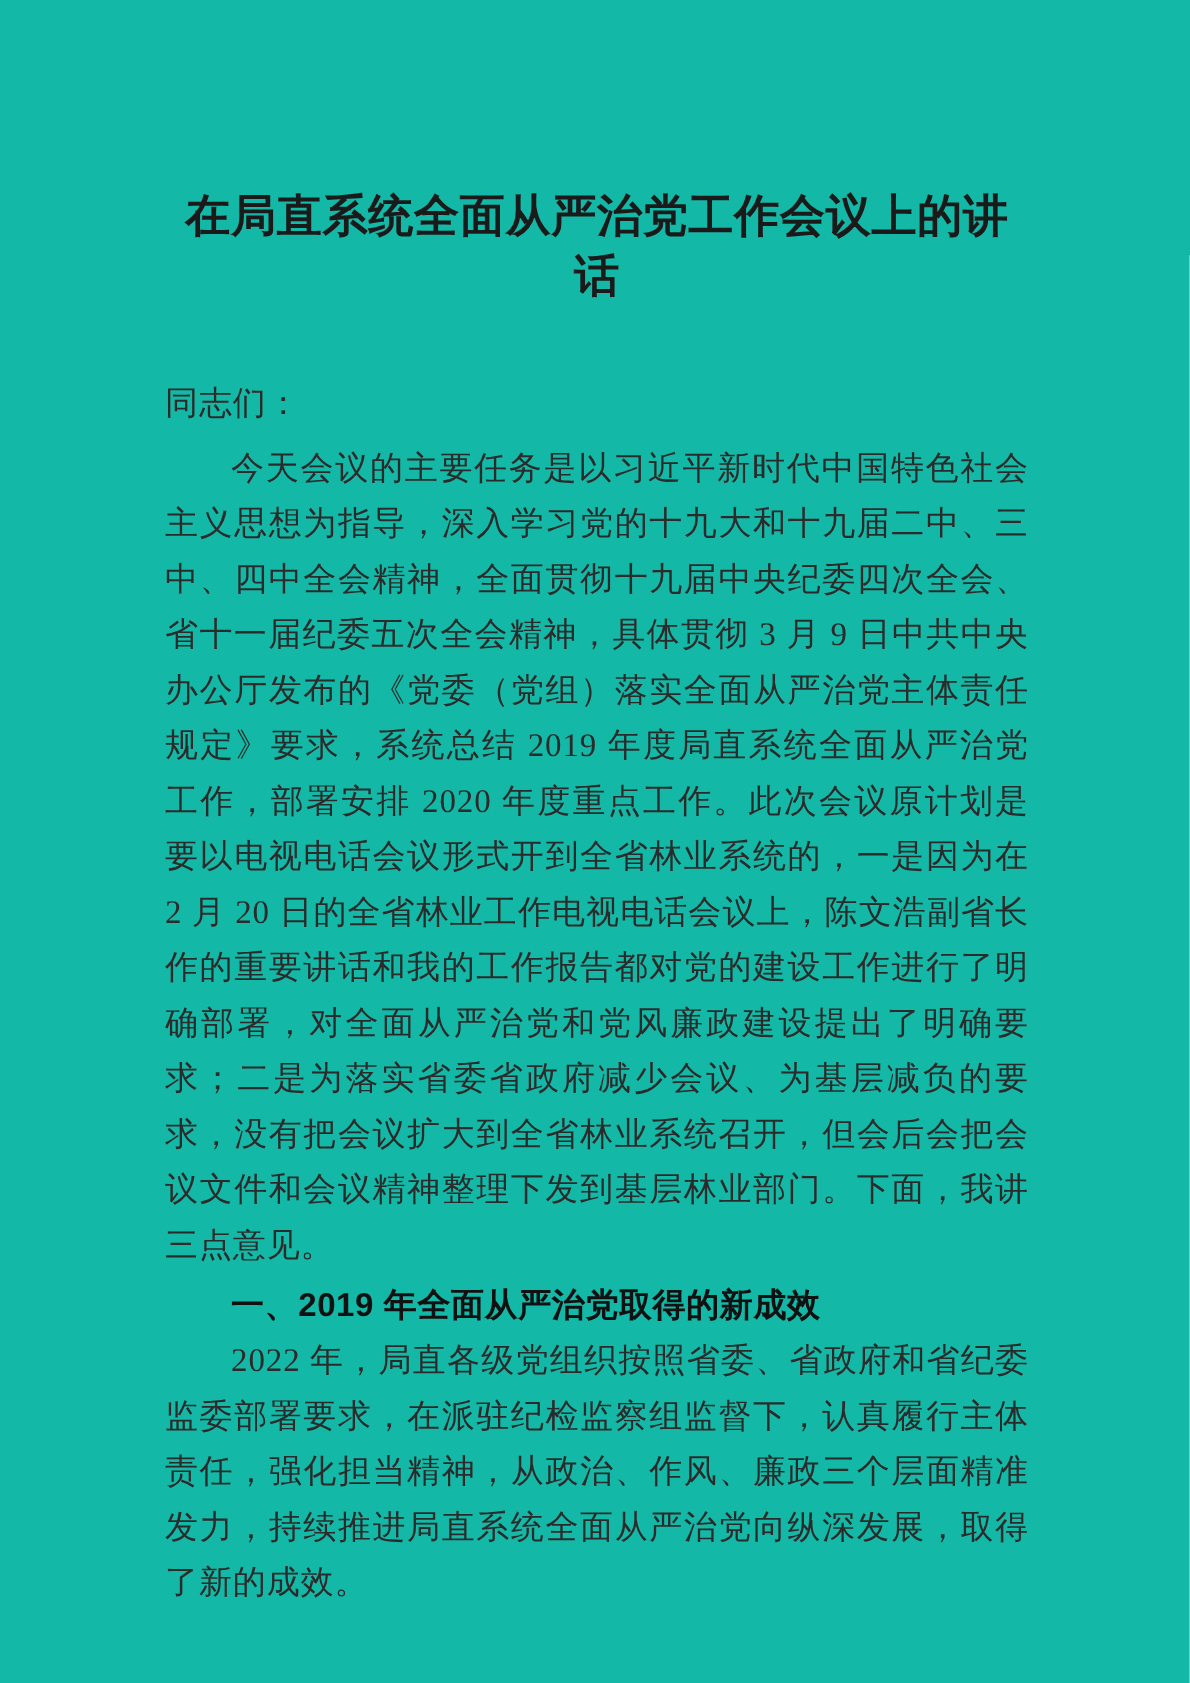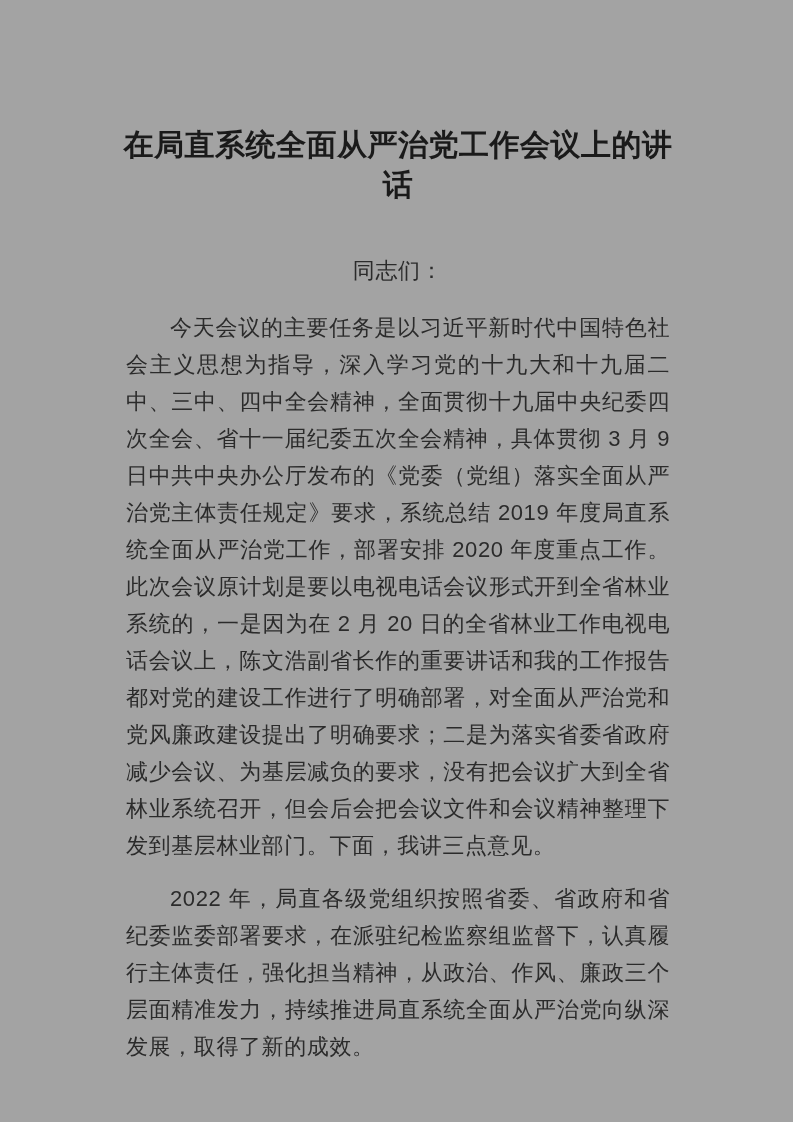--- a/index.html
+++ b/index.html
@@ -13,21 +13,21 @@
     background: #ffffff;
     font-family: "Liberation Serif", "DejaVu Serif", serif;
     color: #000000;
     overflow: hidden;
   }
 
   .page {
     position: relative;
     width: 793px;
     height: 1122px;
-    background: #a3a3a3;
+    background: #14b8a6;
     box-sizing: border-box;
   }
 
   
   .content {
     position: absolute;
     left: 110px;
     top: 0;
     width: 576px;
   }
@@ -43,32 +43,32 @@
     text-align: center;
     letter-spacing: 0.5px;
     color: #1a1a1a;
     word-break: break-all;
   }
 
   
   .salutation {
     margin: 0;
     padding-top: 47px;
-    font-family: Liberation Serif, serif;
+    font-family: Liberation Mono, monospace;
     font-size: 22px;
     line-height: 37px;
-    text-align: center;
+    text-align: left;
     letter-spacing: 0.6px;
     color: #2b2b2b;
   }
 
   
   .body-para {
-    margin: 16px;
-    font-family: Liberation Sans, sans-serif;
+    margin: 0;
+    font-family: Liberation Serif, serif;
     font-size: 22px;
     line-height: 37px;
     text-align: justify;
     text-justify: inter-ideograph;
     text-indent: 2em;
     letter-spacing: 0.6px;
     color: #2b2b2b;
     word-break: break-all;
   }
   .body-para.first {
@@ -94,17 +94,18 @@
 
 <div class="page">
   <div class="content">
 
     <h1 class="doc-title">在局直系统全面从严治党工作会议上的讲话</h1>
 
     <p class="salutation">同志们：</p>
 
     <p class="body-para first">今天会议的主要任务是以习近平新时代中国特色社会主义思想为指导，深入学习党的十九大和十九届二中、三中、四中全会精神，全面贯彻十九届中央纪委四次全会、省十一届纪委五次全会精神，具体贯彻 3 月 9 日中共中央办公厅发布的《党委（党组）落实全面从严治党主体责任规定》要求，系统总结 2019 年度局直系统全面从严治党工作，部署安排 2020 年度重点工作。此次会议原计划是要以电视电话会议形式开到全省林业系统的，一是因为在 2 月 20 日的全省林业工作电视电话会议上，陈文浩副省长作的重要讲话和我的工作报告都对党的建设工作进行了明确部署，对全面从严治党和党风廉政建设提出了明确要求；二是为落实省委省政府减少会议、为基层减负的要求，没有把会议扩大到全省林业系统召开，但会后会把会议文件和会议精神整理下发到基层林业部门。下面，我讲三点意见。</p>
 
+    <h2 class="section-heading">一、2019 年全面从严治党取得的新成效</h2>
 
     <p class="body-para">2022 年，局直各级党组织按照省委、省政府和省纪委监委部署要求，在派驻纪检监察组监督下，认真履行主体责任，强化担当精神，从政治、作风、廉政三个层面精准发力，持续推进局直系统全面从严治党向纵深发展，取得了新的成效。</p>
 
   </div>
 </div>
 
 </body></html>

